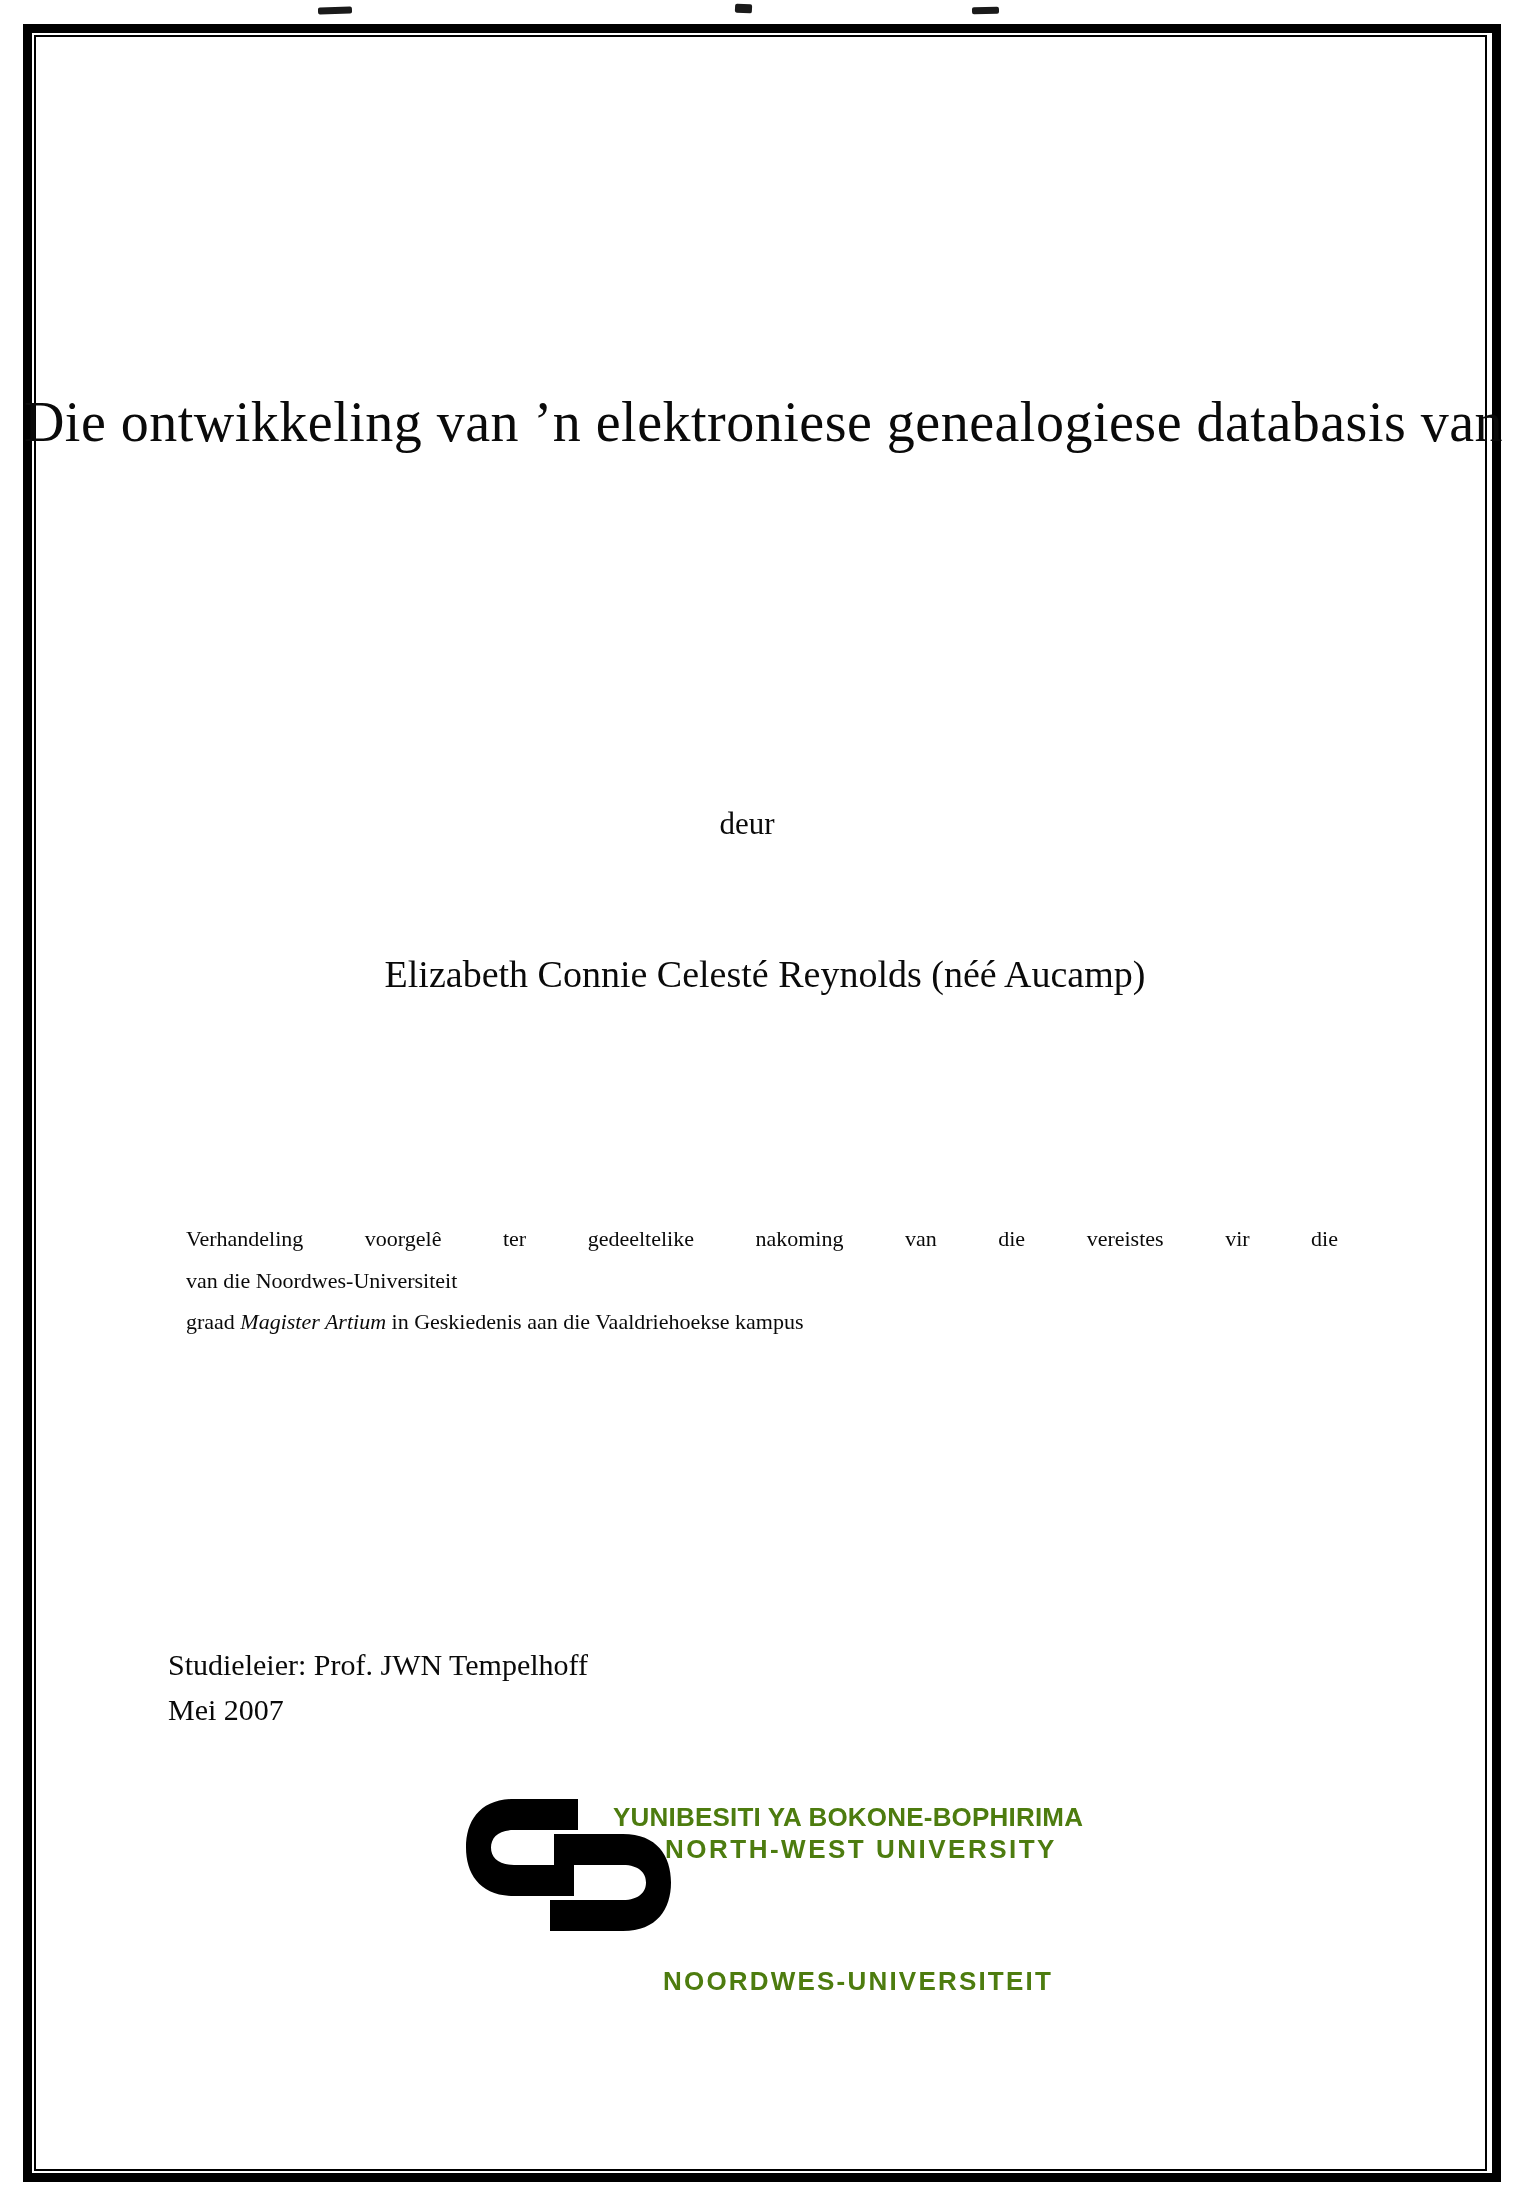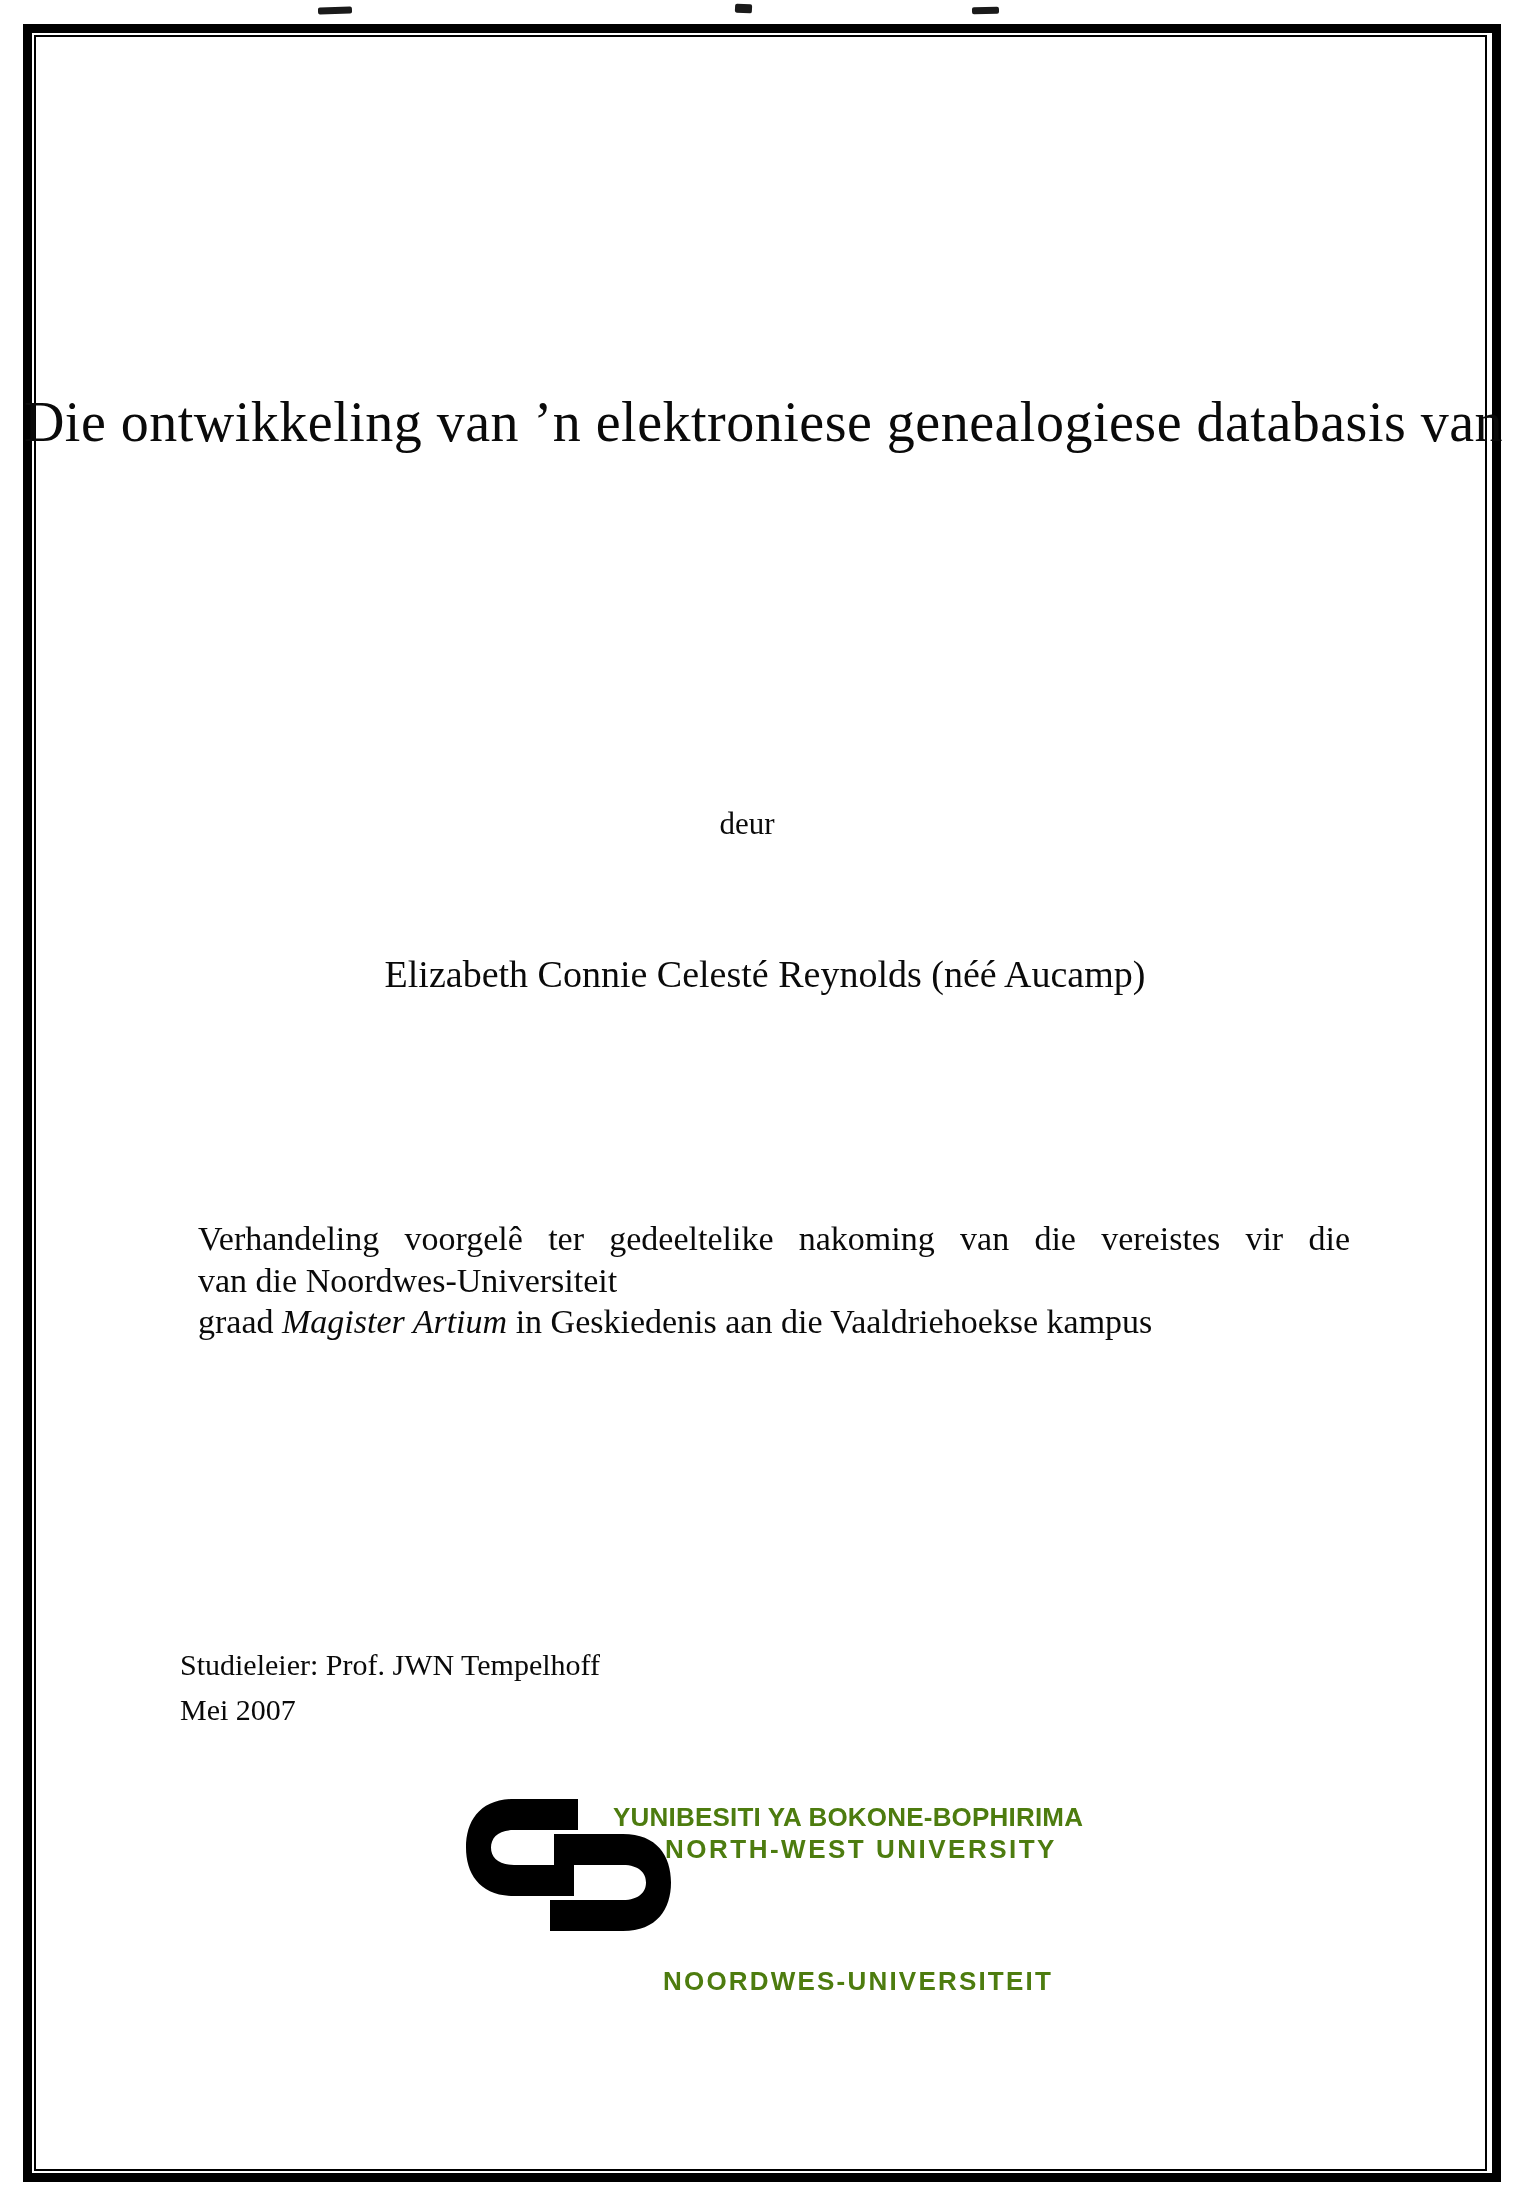--- a/index.html
+++ b/index.html
@@ -53,32 +53,31 @@
     position: absolute;
     left: 0; top: 952px;
     width: 1530px;
     text-align: center;
     font-size: 38px;
   }
   .statement {
     position: absolute;
     left: 186px; top: 1218px;
     width: 1152px;
-    font-size: 34px;
+    font-size: 22px;
     line-height: 41.5px;
-    margin-left: 12px;
   }
   .statement .just {
     text-align: justify;
     text-align-last: justify;
   }
   .statement .it { font-style: italic; }
   .supervisor-block {
     position: absolute;
-    left: 180px; top: 1642px;
+    left: 168px; top: 1642px;
     font-size: 30px;
     line-height: 45px;
   }
   .logo-mark {
     position: absolute;
     left: 466px; top: 1799px;
     width: 205px; height: 132px;
   }
   .logo-line {
     position: absolute;

